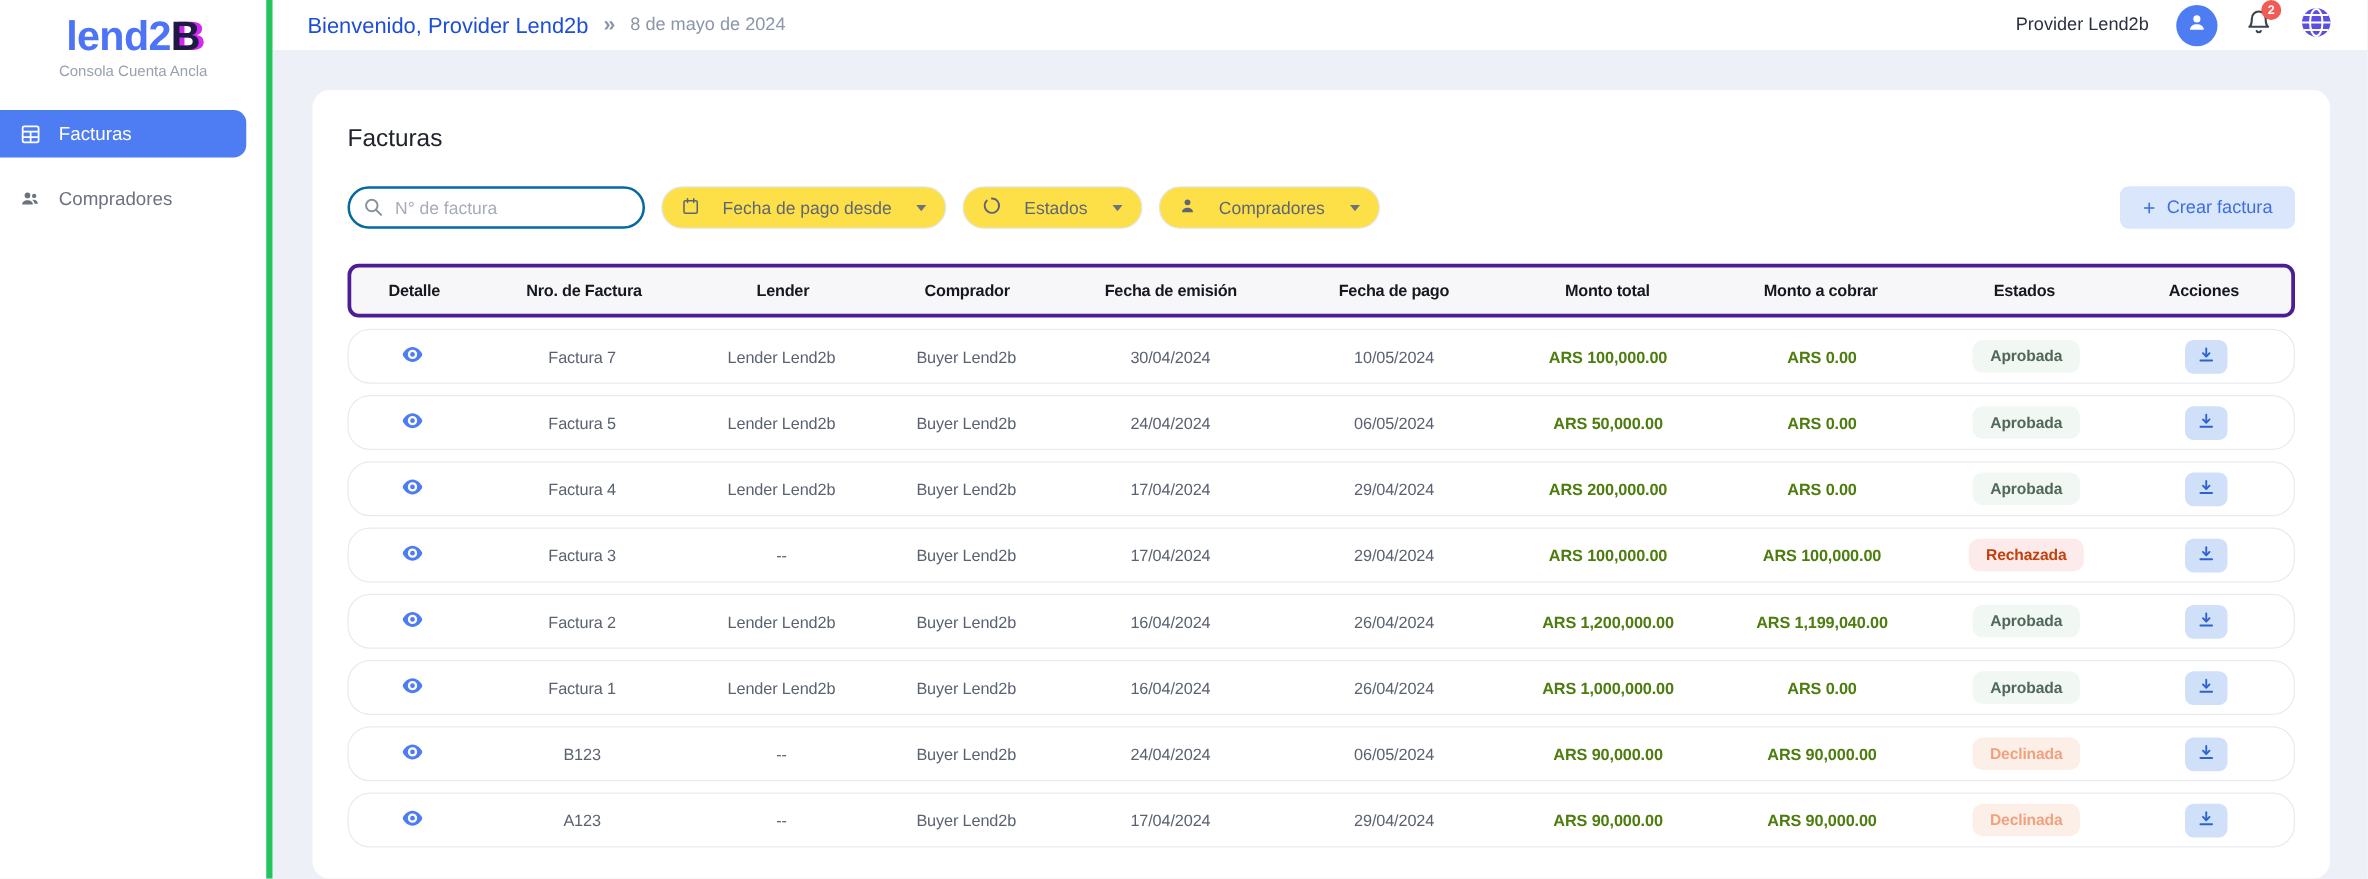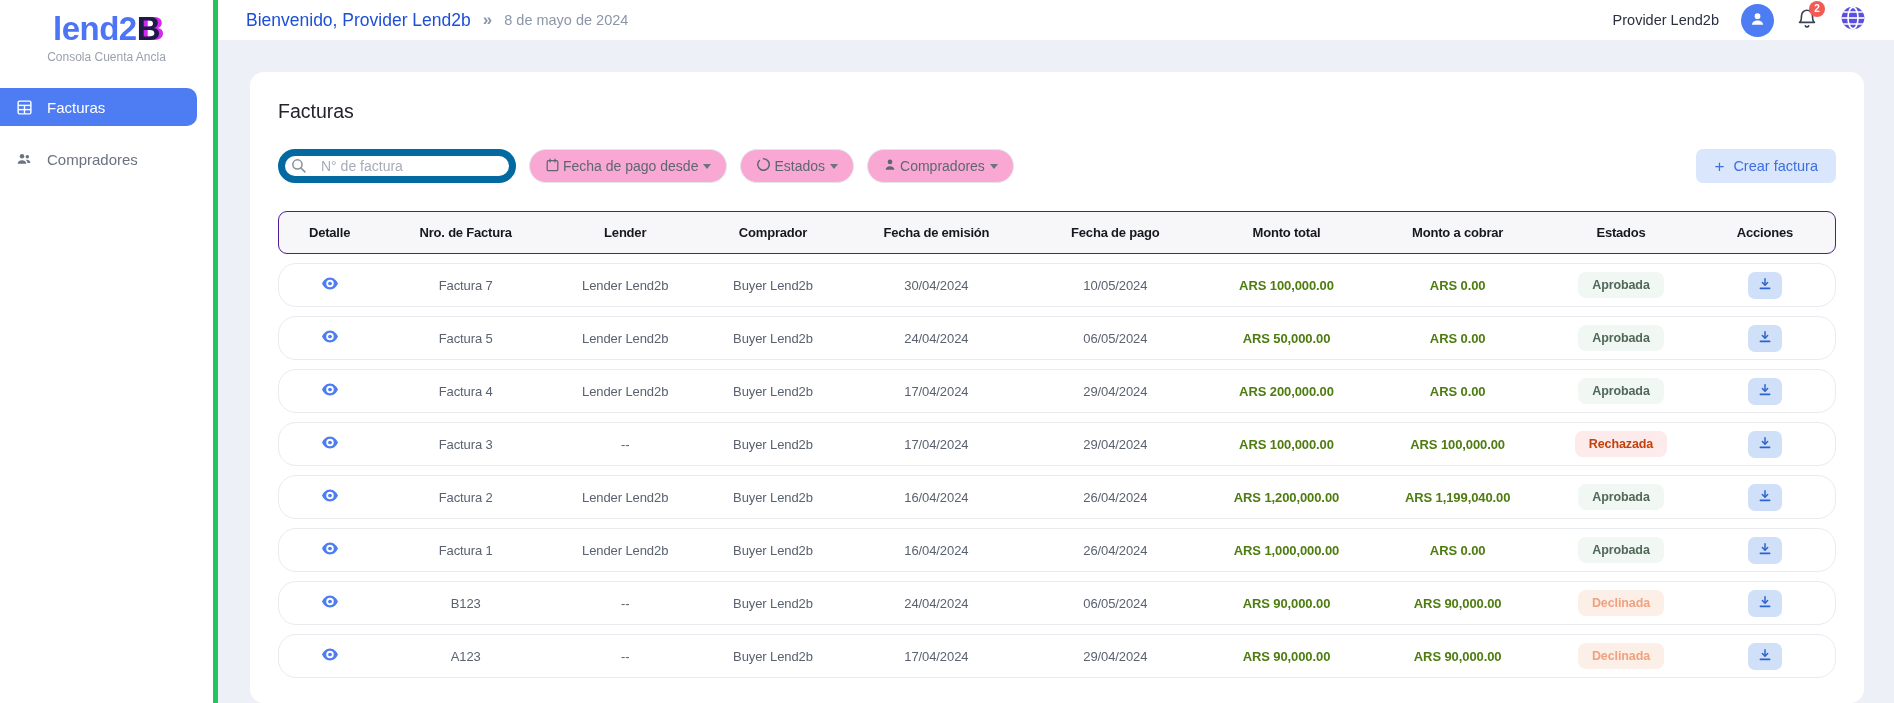--- a/index.html
+++ b/index.html
@@ -40,41 +40,41 @@
     display:flex; align-items:center; justify-content:center; padding:0 4px; }
   .globe-wrap { display:flex; cursor:pointer; }
 
   
   .content { flex:1; padding:32px 30px 0 32px; overflow:hidden; }
   .card { background:#fff; border-radius:14px; padding:28px 28px 30px; height:100%; }
   .page-title { font-size:19.5px; color:#21242c; font-weight:500; }
 
   .filter-row { margin-top:26px; display:flex; align-items:center; gap:13px; }
   .search-box { position:relative; width:238px; }
-  .search-box input { width:100%; height:34px; border:7px solid #0369a1; border-radius:17px;
+  .search-box input { width:100%; height:34px; border:2px solid #0369a1; border-radius:17px;
     padding:0 12px 0 36px; font-size:14px; color:#444; outline:none;
     font-family:"Liberation Sans", sans-serif; }
   .search-box input::placeholder { color:#a6acb8; }
   .search-ic { position:absolute; left:12px; top:8px; }
-  .pill { height:34px; border:1px solid #e3e5ea; border-radius:17px; background:#f9a8d4;
-    display:flex; align-items:center; gap:3px; padding:0 15px; font-size:14px;
+  .pill { height:34px; border:1px solid #e3e5ea; border-radius:17px; background:#fde047;
+    display:flex; align-items:center; gap:18px; padding:0 15px; font-size:14px;
     color:#5f6673; cursor:pointer; white-space:nowrap; }
   .caret { width:0; height:0; border-left:4.5px solid transparent;
     border-right:4.5px solid transparent; border-top:5.5px solid #6b7280; margin-left:2px; }
   .create-btn { margin-left:auto; height:34px; background:#d9e6fb; color:#3d6fe0;
     border:none; border-radius:7px; padding:0 18px; font-size:14.5px; font-weight:500;
     display:flex; align-items:center; gap:9px; cursor:pointer;
     font-family:"Liberation Sans", sans-serif; }
   .plus { font-size:17px; font-weight:400; line-height:1; }
 
   
   .table { margin-top:28px; }
   .grid-cols { display:grid;
     grid-template-columns:6.5% 11% 9.5% 9.5% 11.5% 11.5% 10.5% 11.5% 9.5% 1fr; }
-  .thead { height:43px; background:#f7f7f9; border:1px solid #4c1d95; border-radius:9px;
+  .thead { height:43px; background:#f7f7f9; border:3px solid #4c1d95; border-radius:9px;
     align-items:center; }
   .thead .hcell { text-align:center; font-size:13px; font-weight:bold; color:#15181e;
     letter-spacing:-0.2px; }
   .trow { height:44px; background:#fff; border:1px solid #eaebef; border-radius:18px;
     margin-top:9px; align-items:center; }
   .cell { text-align:center; font-size:13px; color:#5a6270; letter-spacing:-0.1px; }
   .cell.money { font-weight:bold; color:#4d7c0f; }
   .eye-btn { background:none; border:none; cursor:pointer; display:inline-flex;
     vertical-align:middle; }
   .badge { display:inline-block; padding:6px 14px; border-radius:8px; font-size:12.5px;

